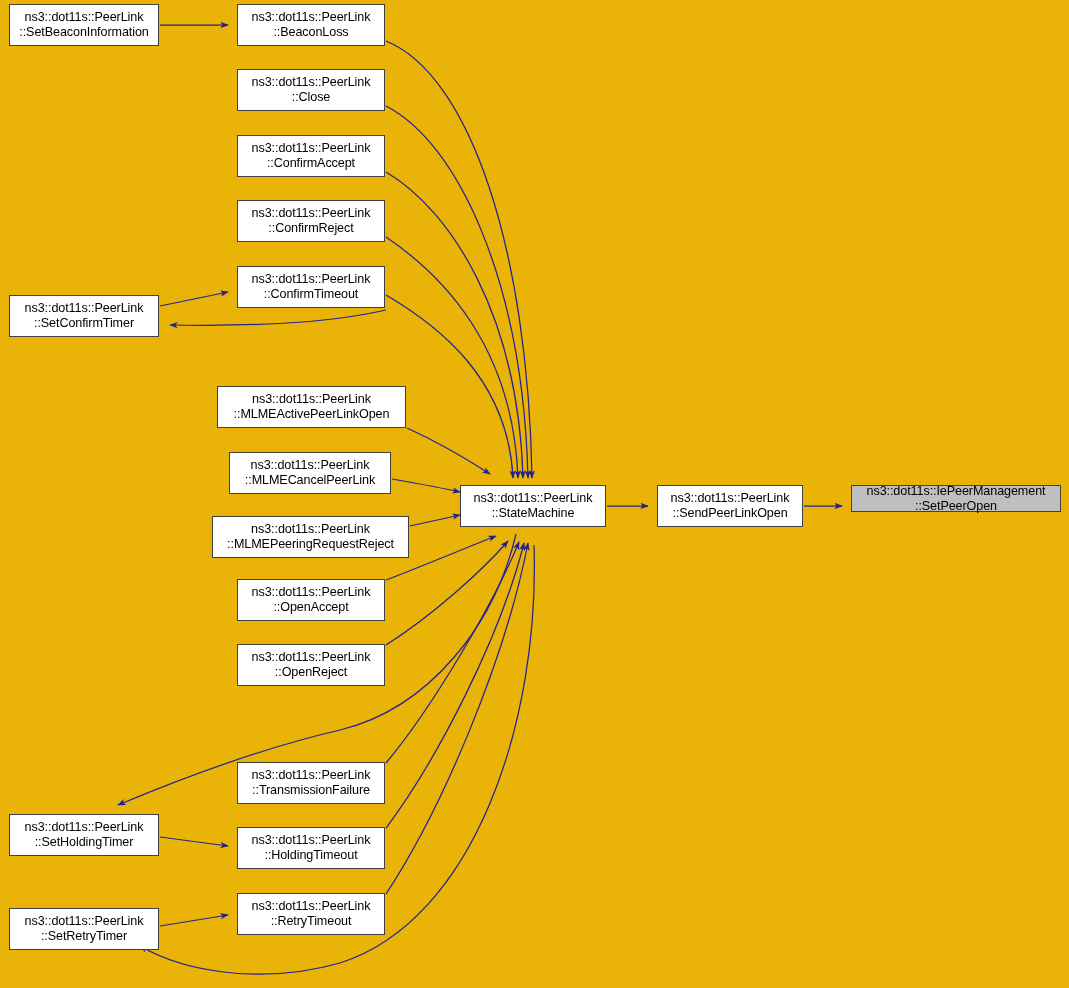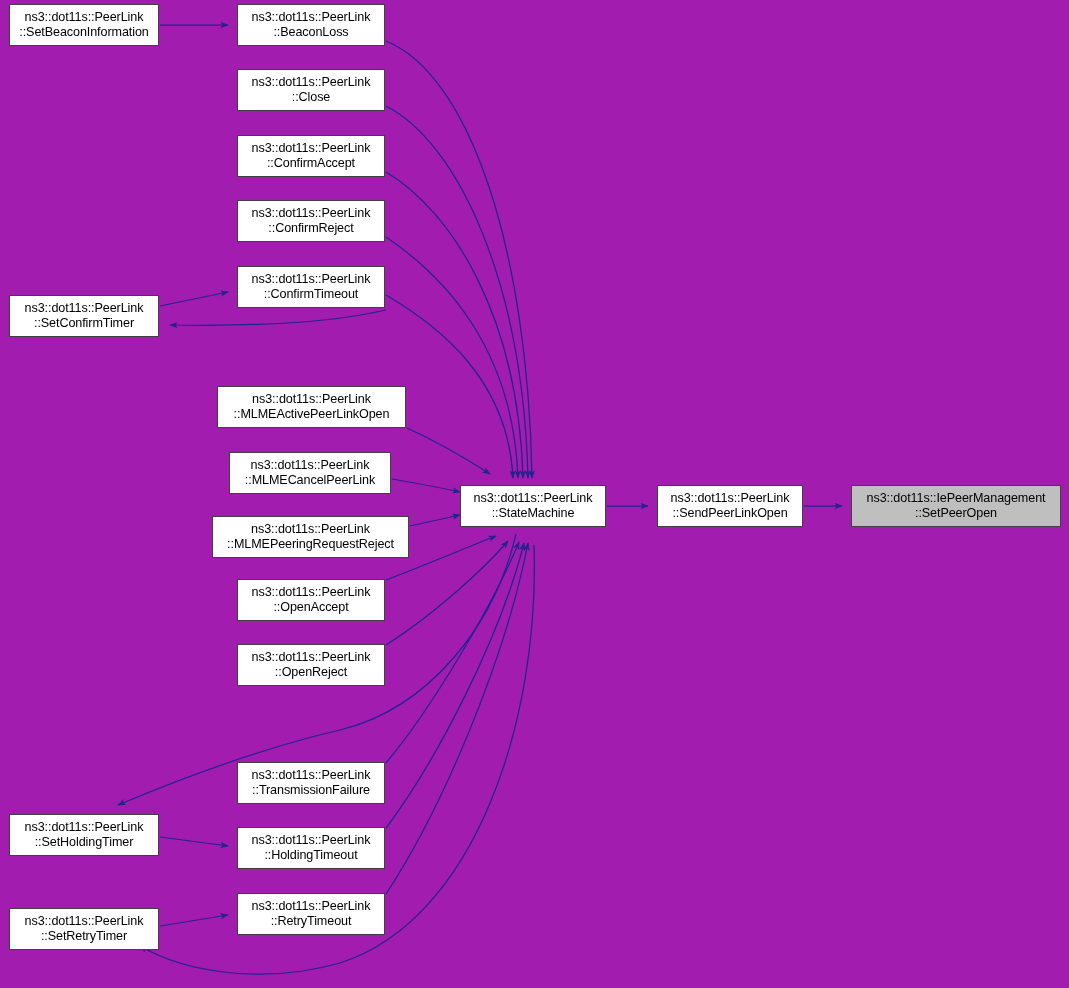--- a/index.html
+++ b/index.html
@@ -4,21 +4,21 @@
 <style>
   html, body {
     margin: 0;
     padding: 0;
     background: #ffffff;
   }
   #canvas {
     position: relative;
     width: 1069px;
     height: 988px;
-    background: #a21caf;
+    background: #eab308;
     overflow: hidden;
     font-family: "Liberation Sans", sans-serif;
   }
   #edges {
     position: absolute;
     left: 0;
     top: 0;
     width: 1069px;
     height: 988px;
     pointer-events: none;
@@ -178,18 +178,18 @@
   <div class="node" style="left:460px; top:485px; width:146px; height:42px;">
     <span class="node-label">ns3::dot11s::PeerLink
 ::StateMachine</span>
   </div>
 
   <div class="node" style="left:657px; top:485px; width:146px; height:42px;">
     <span class="node-label">ns3::dot11s::PeerLink
 ::SendPeerLinkOpen</span>
   </div>
 
-  <div class="node highlight" style="left:851px; top:485px; width:210px; height:42px;">
+  <div class="node highlight" style="left:851px; top:485px; width:210px; height:27px;">
     <span class="node-label">ns3::dot11s::IePeerManagement
 ::SetPeerOpen</span>
   </div>
 
 </div>
 
 </body></html>

